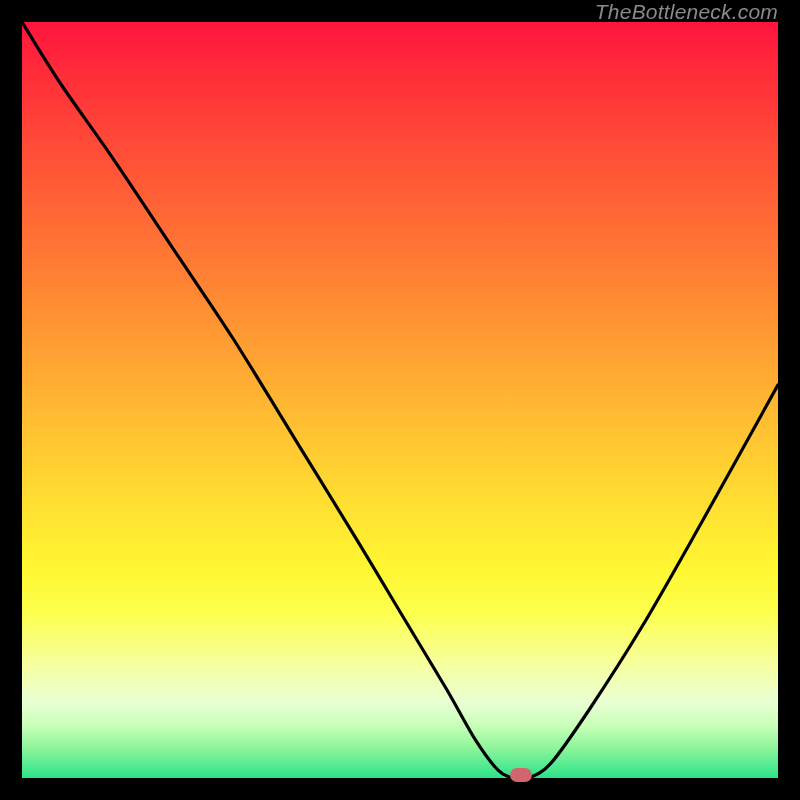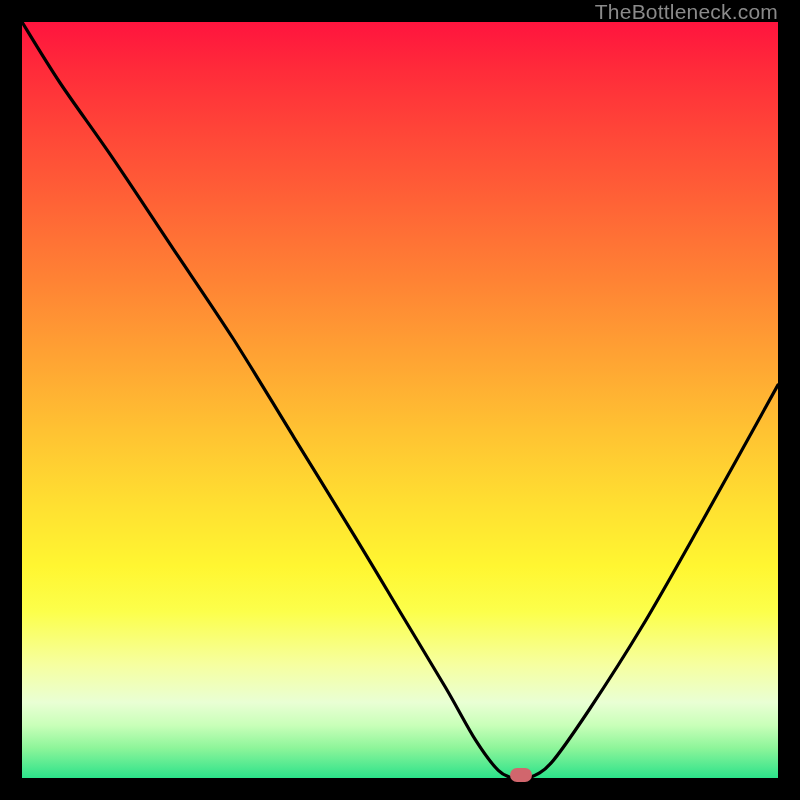--- a/index.html
+++ b/index.html
@@ -45,20 +45,21 @@
   }
   .watermark {
     position: absolute;
     top: 0px;
     right: 22px;
     color: #8a8a8a;
     font-size: 21px;
     font-weight: 500;
     letter-spacing: 0.2px;
     user-select: none;
+    font-style: italic;
   }
   svg.curve {
     position: absolute;
     left: 0;
     top: 0;
     width: 756px;
     height: 756px;
     pointer-events: none;
   }
   .marker {

